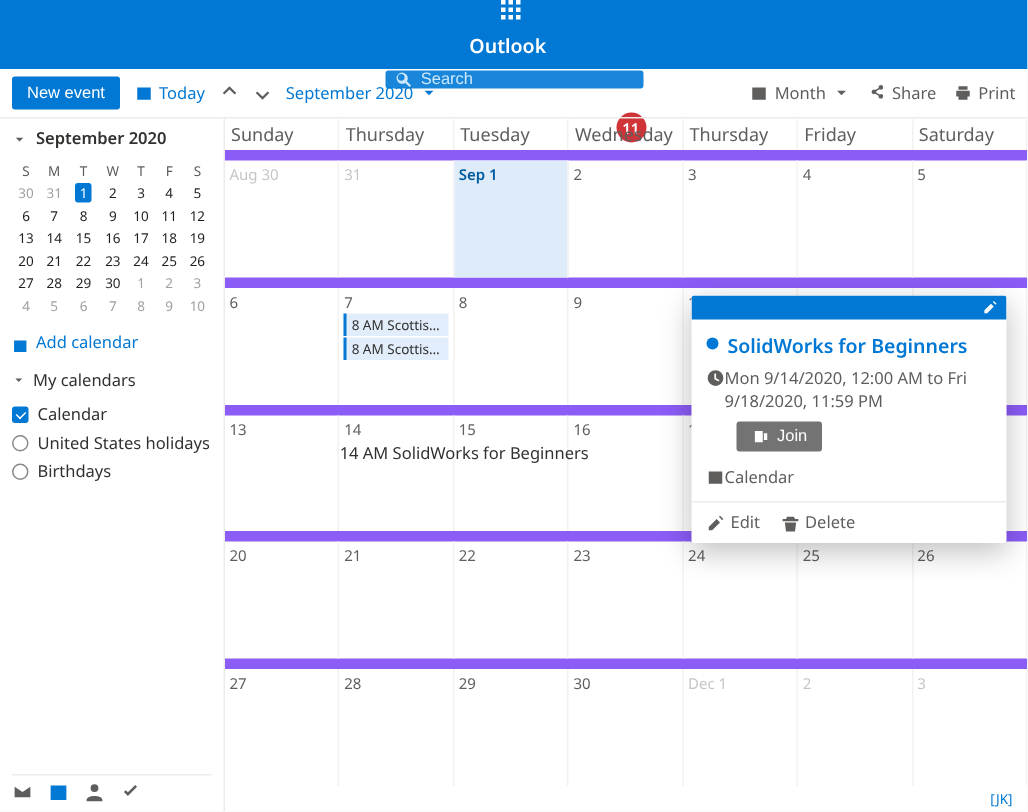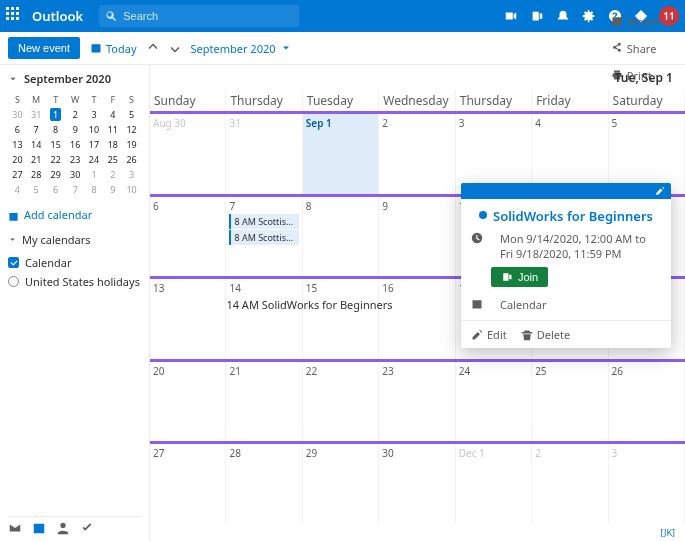--- a/index.html
+++ b/index.html
@@ -1,41 +1,41 @@
 <!DOCTYPE html>
 <html><head>
 <meta charset="utf-8">
 <style>
   * { box-sizing: border-box; margin: 0; padding: 0; }
   html, body { width: 685px; height: 541px; font-family: "Segoe UI", system-ui, sans-serif; font-size: 11px; color: #323130; background: #f3f2f1; overflow: hidden; }
   .app { display: flex; flex-direction: column; height: 100%; background: #fff; }
 
   
-  .titlebar { display: flex; align-items: center; height: 32px; background: #0078d4; color: #fff; padding: 0 6px; gap: 8px; }
+  .titlebar { display: flex; align-items: center; height: 46px; background: #0078d4; color: #fff; padding: 0 6px; gap: 8px; flex-direction: column; }
   .waffle { width: 18px; height: 18px; display: grid; grid-template-columns: repeat(3,3px); grid-template-rows: repeat(3,3px); gap: 2px; cursor: pointer; }
   .waffle span { background: #fff; }
   .brand { font-size: 13px; font-weight: 600; margin-right: 8px; }
   .search { flex: 1; max-width: 260px; display: flex; align-items: center; background: #1a86d9; border-radius: 2px; height: 22px; padding: 0 6px; gap: 6px; justify-content: flex-end; }
   .search svg { width: 12px; height: 12px; fill: #cde8fb; }
   .search input { flex:1; background: transparent; border: none; outline: none; color: #fff; font-size: 11px; }
   .search input::placeholder { color: #cde8fb; }
   .titlebar .sp { flex:1; }
   .tb-icons { display:flex; gap:10px; align-items:center; }
   .tb-icons .ic { width:16px; height:16px; display:flex; align-items:center; justify-content:center; cursor:pointer; }
   .tb-icons svg { width:14px; height:14px; fill:#fff; }
   .avatar { width:20px; height:20px; border-radius:50%; background:#d13438; color:#fff; display:flex; align-items:center; justify-content:center; font-size:10px; font-weight:600; }
 
   
   .cmdbar { display:flex; align-items:center; height:32px; padding:16px 8px; gap:10px; border-bottom:1px solid #edebe9; }
   .new-event { background:#0078d4; color:#fff; border:none; padding:5px 10px; font-size:11px; cursor:pointer; border-radius:2px; }
   .cmd-item { display:flex; align-items:center; gap:4px; color:#0078d4; cursor:pointer; font-size:11px; }
   .cmd-item.navarrow { color:#605e5c; }
   .cmd-item svg { width:12px; height:12px; fill: currentColor; }
   .cmd-sp { flex:1; }
-  .cmd-right { display:flex; gap:12px; align-items:flex-start;flex-direction:column; }
+  .cmd-right { display:flex; gap:12px; align-items:flex-start; }
   .cmd-right .cmd-item { color:#605e5c; }
 
   
   .body { flex:1; display:flex; overflow:hidden; }
 
   
   .sidebar { width:150px; border-right:1px solid #edebe9; padding:6px 8px; display:flex; flex-direction:column; gap:6px; overflow:hidden; }
   .mini-head { display:flex; align-items:center; gap:6px; font-weight:600; font-size:11px; cursor:pointer; }
   .mini-head svg { width:10px; height:10px; fill:#605e5c; }
   .mini-cal { font-size:9px; }
@@ -56,43 +56,43 @@
   .rail { border-top:1px solid #edebe9; margin-top:auto; padding-top:4px; display:flex; gap:10px; }
   .rail .ic { width:14px; height:14px; cursor:pointer; }
   .rail svg { width:14px; height:14px; fill:#605e5c; }
   .rail .active svg { fill:#0078d4; }
 
   
   .calwrap { flex:1; position:relative; display:flex; flex-direction:column; overflow:hidden; }
   .date-head { text-align:right; font-size:12px; font-weight:600; padding:4px 12px; }
   .dow-row, .week { display:grid; grid-template-columns: repeat(7, 1fr); }
   .dow-row div { font-size:12px; color:#605e5c; padding:2px 4px; border-right:1px solid #f3f2f1; }
-  .week { border-top:3px solid #8b5cf6; flex:1; min-height:0; }
+  .week { border-top:7px solid #8b5cf6; flex:1; min-height:0; }
   .day { border-right:1px solid #f3f2f1; padding:2px 3px; position:relative; font-size:10px; overflow:hidden; }
   .day .num { color:#605e5c; font-size:10px; }
   .day.out .num { color:#c8c6c4; }
   .day.today { background:#deecf9; }
   .day.today .num { color:#005a9e; font-weight:600; }
   .weeks { flex:1; display:flex; flex-direction:column; }
   .evt { font-size:9px; background:#e1edfb; border-left:2px solid #0078d4; padding:1px 3px; margin-top:1px; white-space:nowrap; overflow:hidden; text-overflow:ellipsis; cursor:pointer; }
 
   .footer-link { text-align:right; padding:2px 10px; font-size:9px; }
   .footer-link a { color:#0078d4; text-decoration:none; cursor:pointer; }
 
   
   .popover { position:absolute; right:14px; top:118px; width:210px; background:#fff; box-shadow:0 6px 20px rgba(0,0,0,0.25); border-radius:2px; overflow:hidden; font-size:11px; }
   .pop-head { background:#0078d4; height:16px; display:flex; justify-content:flex-end; align-items:center; padding:0 6px; }
   .pop-head svg { width:10px; height:10px; fill:#fff; cursor:pointer; }
   .pop-body { padding:8px 10px; }
-  .pop-title-row { display:flex; gap:6px; align-items:flex-start;justify-content:center; }
+  .pop-title-row { display:flex; gap:6px; align-items:flex-start; }
   .pill { width:8px; height:8px; border-radius:50%; background:#0078d4; margin-top:4px; flex-shrink:0; }
   .pop-title { color:#0078d4; font-weight:600; font-size:13px; }
-  .pop-row { display:flex; gap:17px; align-items:flex-start; margin-top:6px; color:#605e5c; }
+  .pop-row { display:flex; gap:0; align-items:flex-start; margin-top:6px; color:#605e5c; }
   .pop-row svg { width:12px; height:12px; fill:#605e5c; flex-shrink:0; margin-top:1px; }
-  .join-btn { display:inline-flex; align-items:center; gap:5px; background:#15803d; color:#fff; border:none; padding:4px 10px; font-size:11px; cursor:pointer; border-radius:2px; margin:6px 0 4px 20px; }
+  .join-btn { display:inline-flex; align-items:center; gap:5px; background:#737373; color:#fff; border:none; padding:4px 10px; font-size:11px; cursor:pointer; border-radius:2px; margin:6px 0 4px 20px; }
   .join-btn svg { width:12px; height:12px; fill:#fff; }
   .pop-foot { border-top:1px solid #edebe9; display:flex; gap:14px; padding:6px 10px; }
   .pop-foot .cmd-item { color:#605e5c; font-size:11px; }
 </style>
 </head>
 <body>
 
 <div class="app">
 
   <div class="titlebar">
@@ -293,40 +293,43 @@
         <span>My calendars</span>
       </div>
       <div id="cal-list">
           <div class="cal-item">
             <div class="cal-check on"></div>
             <span>Calendar</span>
           </div>
           <div class="cal-item">
             <div class="cal-check circle"></div>
             <span>United States holidays</span>
+          </div>
+          <div class="cal-item">
+            <div class="cal-check circle"></div>
+            <span>Birthdays</span>
           </div>
         </div>
       <div class="rail">
         <div class="ic"><svg viewBox="0 0 16 16">
               <path d="M2 4h12v8H2zM2 4l6 4 6-4"></path>
             </svg></div>
         <div class="ic active"><svg viewBox="0 0 16 16">
               <path d="M2 3h12v11H2zM2 3h12v3H2z"></path>
             </svg></div>
         <div class="ic"><svg viewBox="0 0 16 16">
               <path d="M5 5a3 3 0 116 0 3 3 0 01-6 0zM2 14c0-2 3-3 6-3s6 1 6 3v1H2z"></path>
             </svg></div>
         <div class="ic"><svg viewBox="0 0 16 16">
               <path d="M3 8l3 3 7-7-1.4-1.4L6 8.2 4.4 6.6z"></path>
             </svg></div>
       </div>
     </div>
 
     <div class="calwrap">
-      <div class="date-head">Tue, Sep 1</div>
       <div class="dow-row" id="dow-row">
           <div>Sunday</div>
           <div>Thursday</div>
           <div>Tuesday</div>
           <div>Wednesday</div>
           <div>Thursday</div>
           <div>Friday</div>
           <div>Saturday</div>
         </div>
       <div class="weeks" id="weeks">

